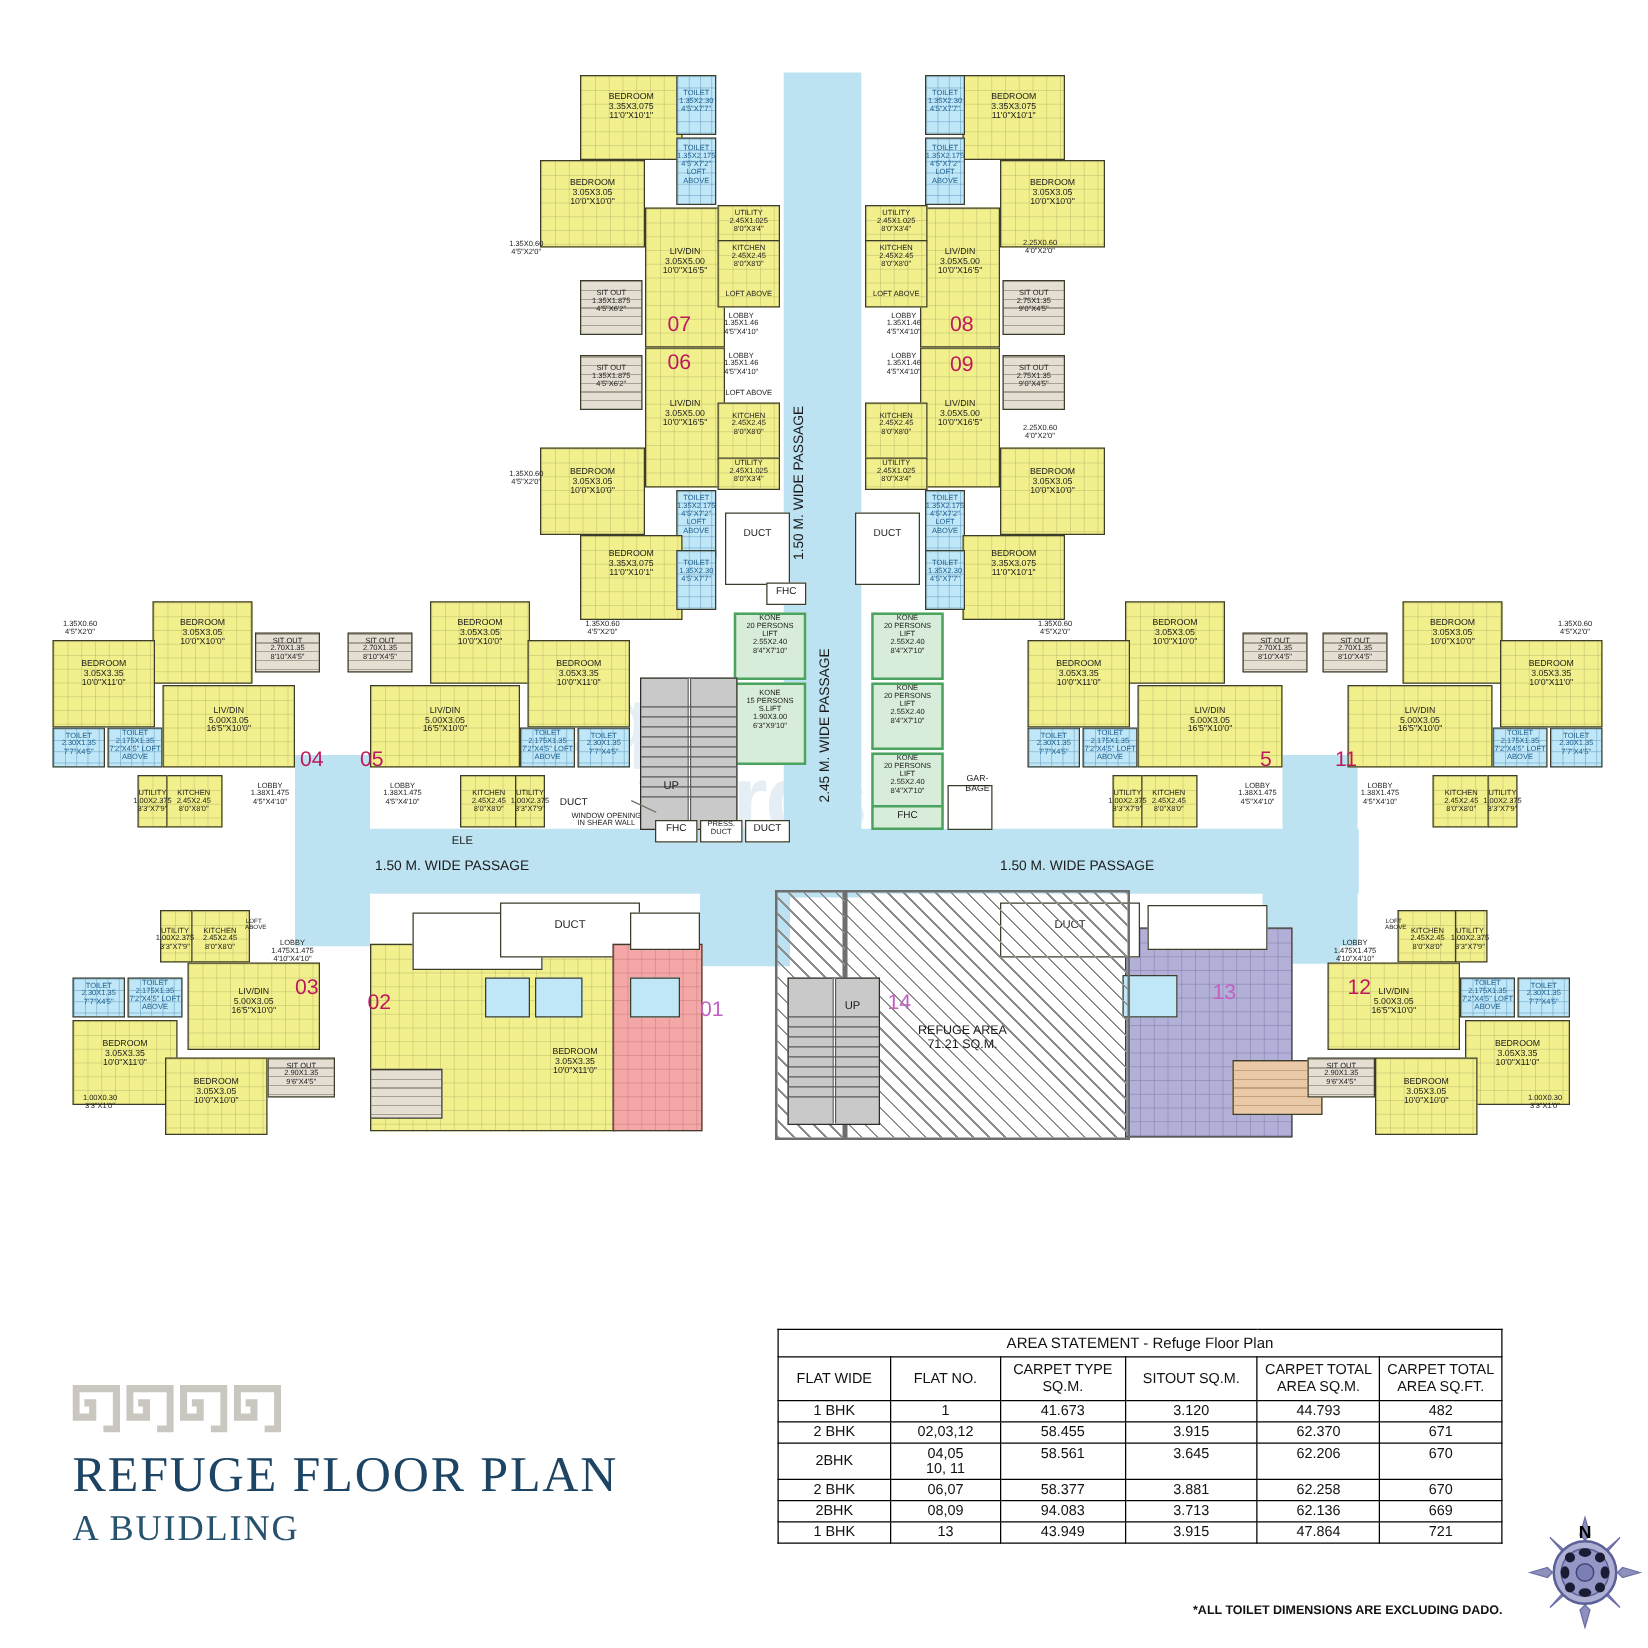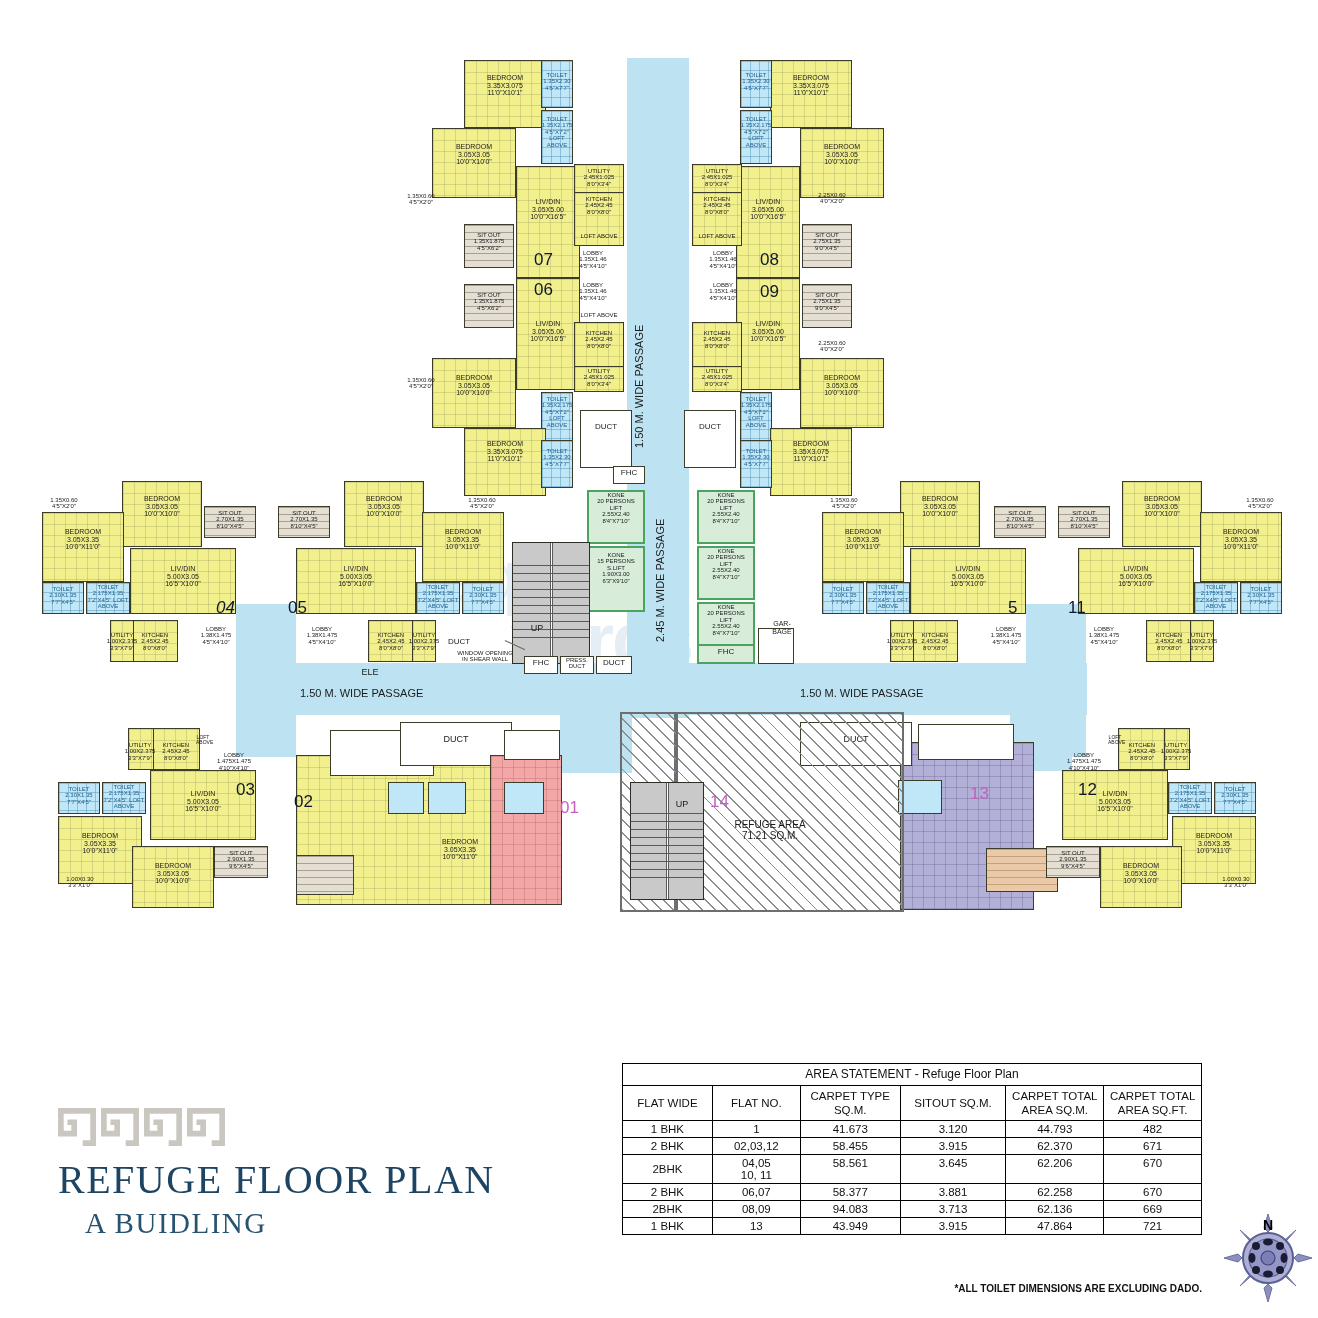--- a/index.html
+++ b/index.html
@@ -85,21 +85,21 @@
   }
   .lbl.t6  { font-size:6px; }
   .lbl.t7  { font-size:7px; }
   .lbl.t8  { font-size:8px; }
   .lbl.t9  { font-size:9px;text-align:center; }
   .lbl.t10 { font-size:10px; }
   .lbl.t11 { font-size:11px; }
   .lbl.blue { color:#21608f; }
   .lbl.vert { writing-mode: vertical-rl; transform: rotate(180deg); }
   .flatno {
-    position:absolute; font-size:17px; color:#0f172a;
+    position:absolute; font-size:17px; color:#be185d;
     font-family:"Liberation Sans", sans-serif; font-weight:400;
   }
   .flatno.magenta { color:#c061c0; }
   .wall { position:absolute; background:#2e2e26; }
   .wall.light { background:#6d6d63; }
 
   
   .stair { position:absolute; background:#c9c9c9; border:1.6px solid #2e2e26; }
   .stair .tread { position:absolute; left:0; right:0; height:1px; background:#5a5a5a; }
   .stair .mid { position:absolute; top:0; bottom:0; width:3px; background:#fff; border-left:1px solid #5a5a5a; border-right:1px solid #5a5a5a;}
@@ -107,21 +107,21 @@
   
   #titleblock { position:absolute; left:58px; top:1108px; z-index:5; }
   .greekkey { display:flex; gap:5px; margin-bottom:14px; }
   .gk { width:38px; height:38px; }
   #title-main {
     font-family:"Liberation Serif", serif;
     font-size:40px; letter-spacing:1.5px; color:#1d4463; line-height:1;
   }
   #title-sub {
     font-family:"Liberation Serif", serif;
-    font-size:29px; letter-spacing:1.5px; color:#28536f; margin-top:9px; line-height:1;margin-left:27px;
+    font-size:29px; letter-spacing:1.5px; color:#28536f; margin-top:9px; line-height:1;
   }
 
   
   #areatable {
     position:absolute; left:622px; top:1063px; width:580px; z-index:5;
     border-collapse:collapse; font-family:"Liberation Sans", sans-serif;
     font-size:11.5px; color:#111; background:#fff;
   }
   #areatable td, #areatable th {
     border:1px solid #000; text-align:center; padding:2px 20px; font-weight:normal;
@@ -499,21 +499,21 @@
     <div class="lbl t6" style="left:106px; top:632px; width:32px;">UTILITY
 1.00X2.375
 3'3"X7'9"</div>
 
     <div class="lbl t6" style="left:194px; top:626px; width:44px;">LOBBY
 1.38X1.475
 4'5"X4'10"</div>
     <div class="lbl t6" style="left:44px; top:497px; width:40px;">1.35X0.60
 4'5"X2'0"</div>
 
-    <div class="flatno" style="left:216px; top:598px;font-style:italic;">04</div>
+    <div class="flatno" style="left:240px; top:598px;">04</div>
 
     <div class="rm tile" style="left:344px; top:481px; width:80px; height:66px;"></div>
     <div class="lbl t7" style="left:346px; top:495px; width:76px;">BEDROOM
 3.05X3.05
 10'0"X10'0"</div>
 
     <div class="rm tile" style="left:422px; top:512px; width:82px; height:70px;"></div>
     <div class="lbl t7" style="left:424px; top:528px; width:78px;">BEDROOM
 3.05X3.35
 10'0"X11'0"</div>

